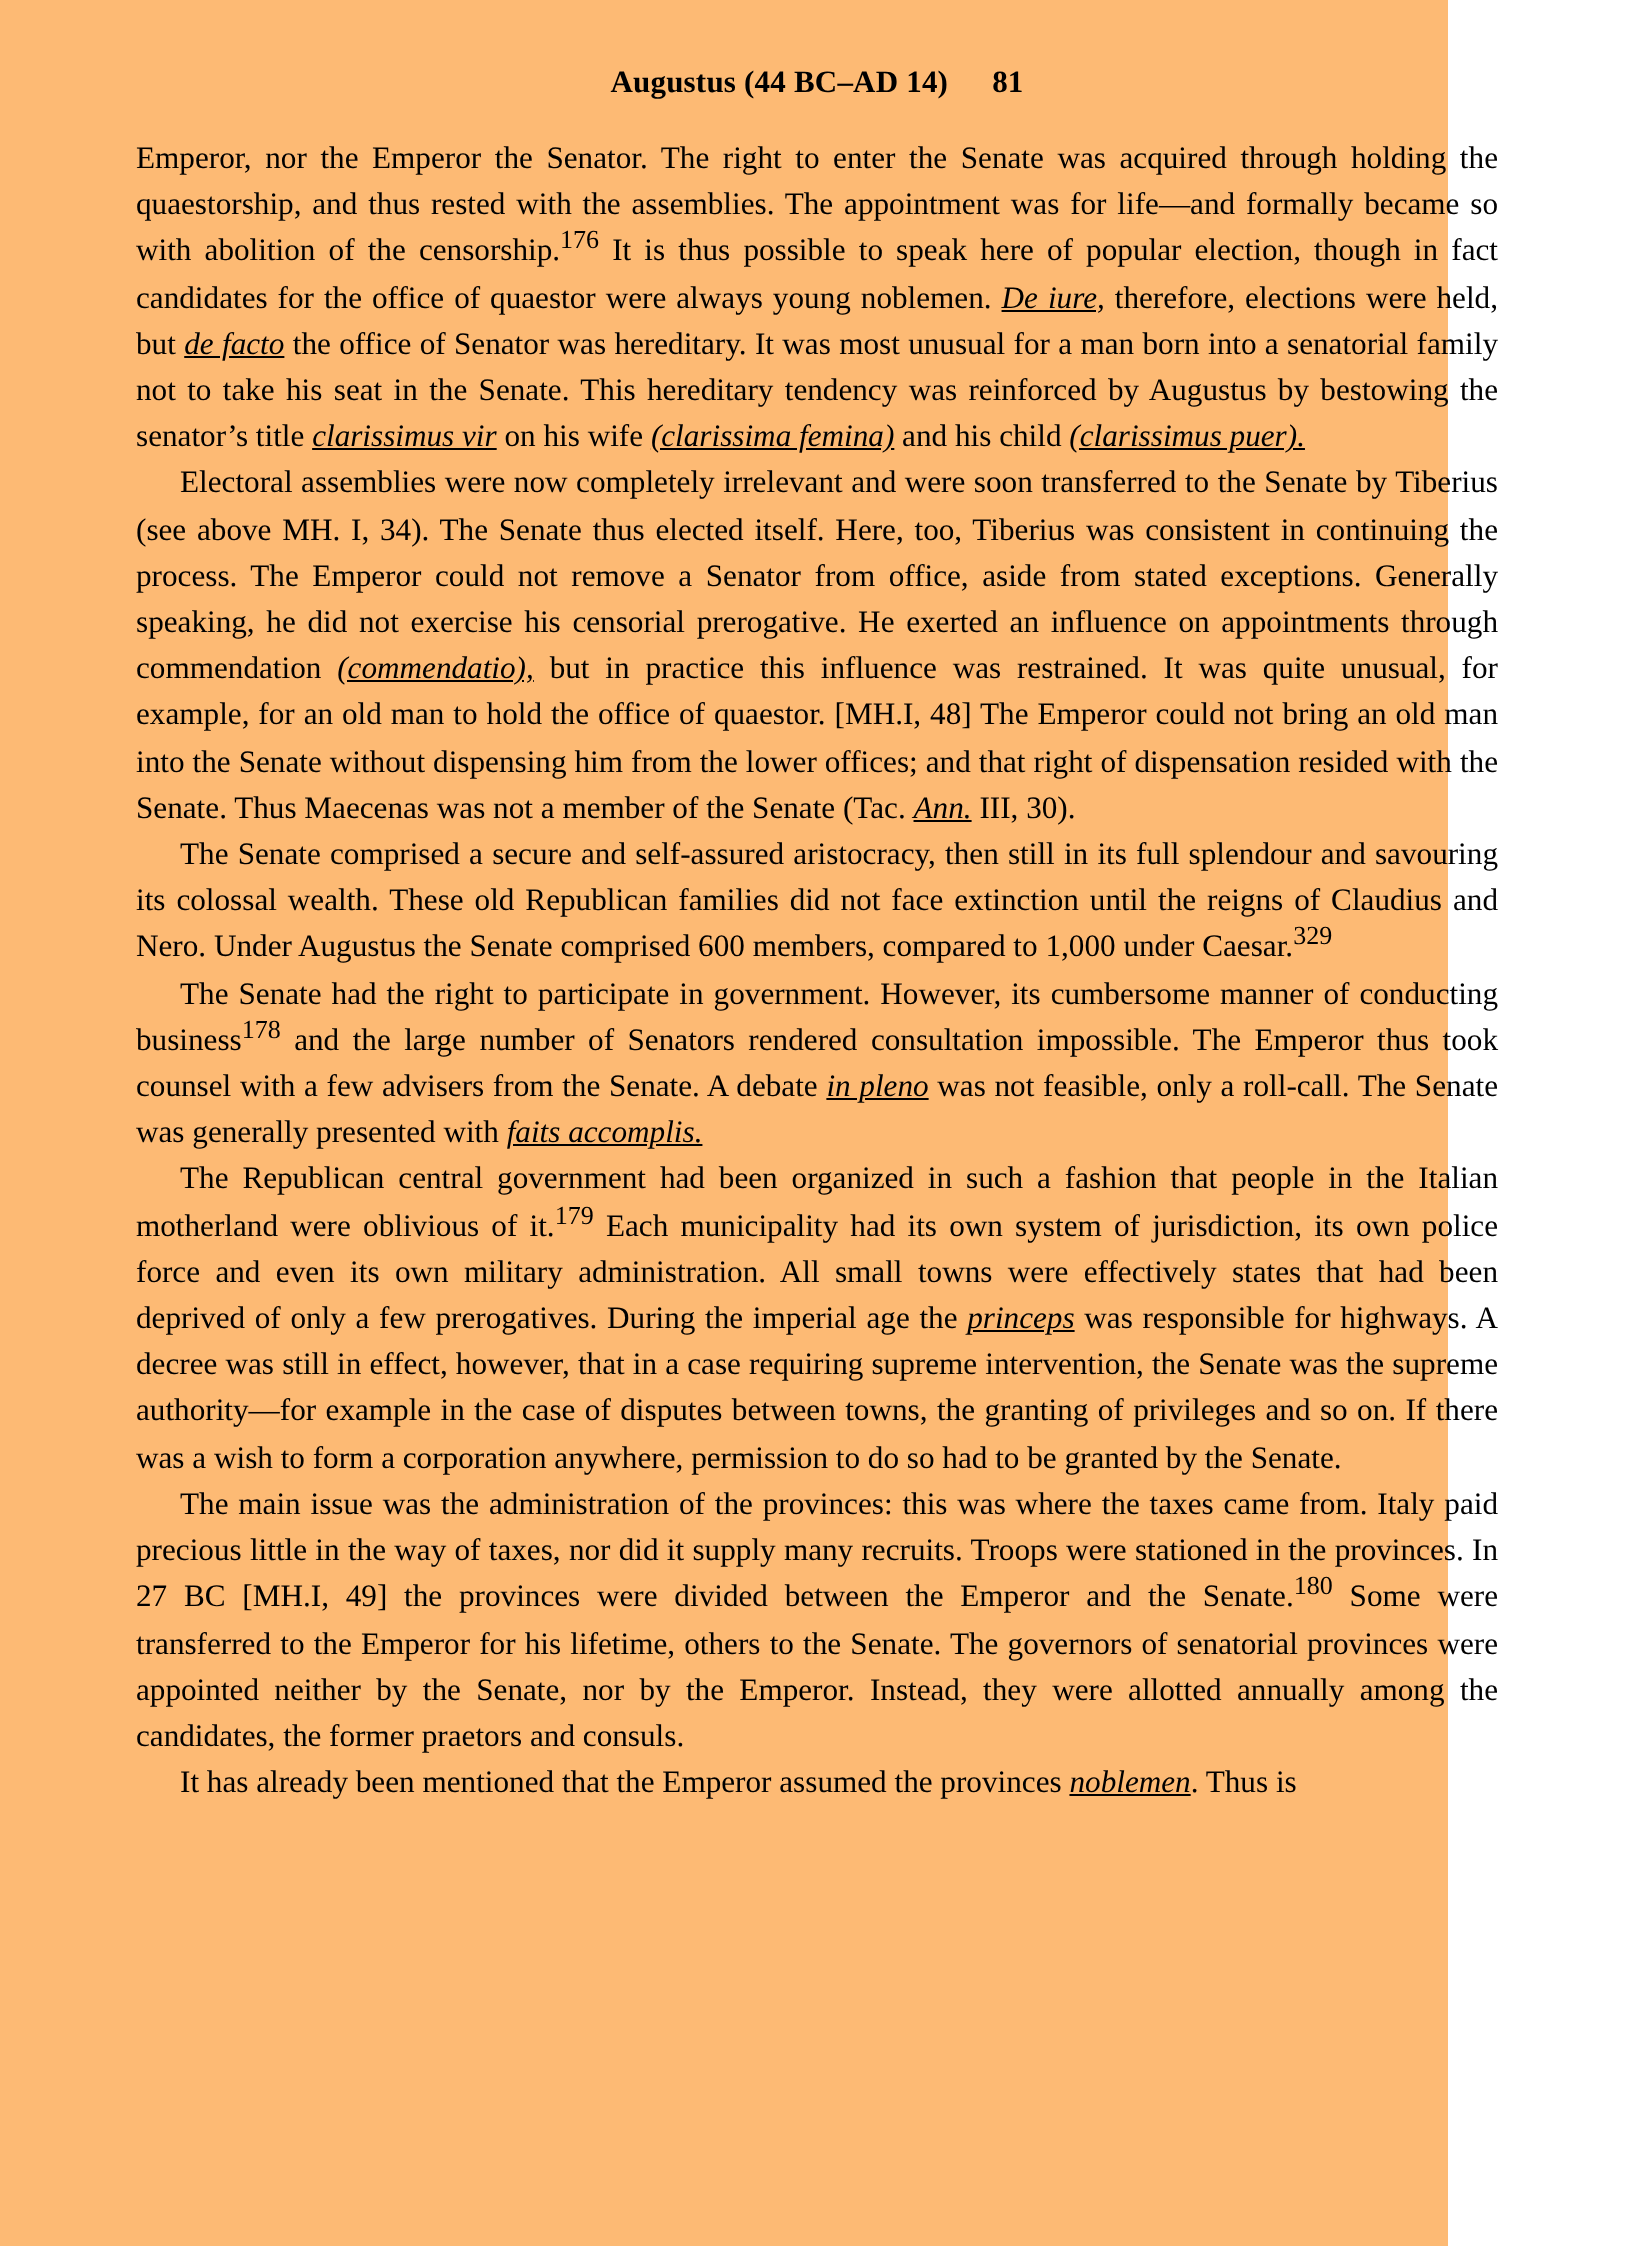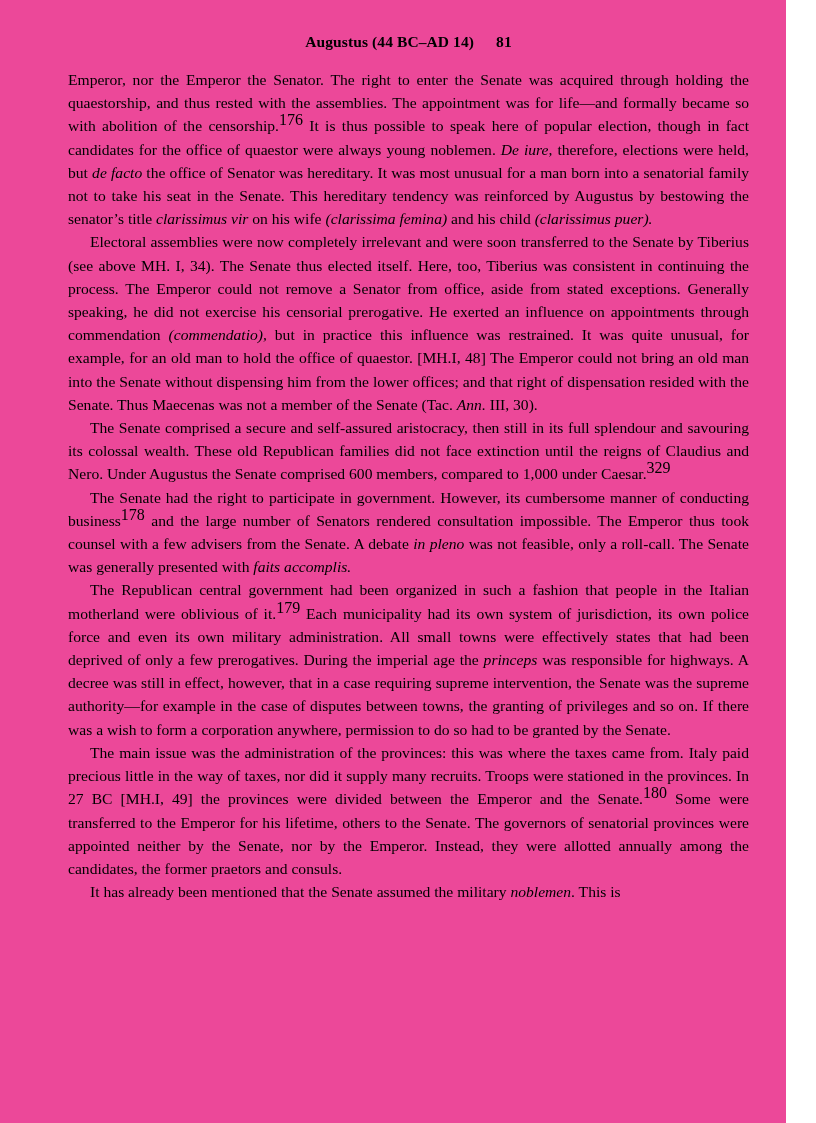--- a/index.html
+++ b/index.html
@@ -12,23 +12,23 @@
     height: 1123px;
     font-family: "Liberation Serif", "DejaVu Serif", serif;
     color: #000000;
     position: relative;
     overflow: hidden;
   }
   .page {
     position: absolute;
     left: 0;
     top: 0;
-    width: 786px;
+    width: 724px;
     height: 1123px;
-    background: #ec4899;
+    background: #fdba74;
   }
   .running-header {
     position: absolute;
     left: 68px;
     top: 33px;
     width: 681px;
     text-align: center;
     font-size: 15.5px;
     font-weight: bold;
     letter-spacing: 0.1px;
@@ -58,39 +58,40 @@
     padding: 0;
     text-indent: 22px;
     text-align: justify;
   }
   p.para.first {
     text-indent: 0;
   }
   
   em, .it {
     font-style: italic;
+    text-decoration: underline;
   }
   sup.fn {
-    font-size: 16px;
+    font-size: 13px;
     vertical-align: super;
     line-height: 0;
   }
 </style>
 </head>
 <body>
 
 <div class="page">
 
   <div class="running-header">
     <span class="header-title">Augustus (44 BC–AD 14)</span><span class="header-pageno">81</span>
   </div>
 
   <div class="textblock" id="textblock">
       <p class="para first"><span>Emperor, nor the Emperor the Senator. The right to enter the Senate was acquired through holding the quaestorship, and thus rested with the assemblies. The appointment was for life—and formally became so with abolition of the censorship.</span><sup class="fn">176</sup><span> It is thus possible to speak here of popular election, though in fact candidates for the office of quaestor were always young noblemen. </span><em>De iure,</em><span> therefore, elections were held, but </span><em>de facto</em><span> the office of Senator was hereditary. It was most unusual for a man born into a senatorial family not to take his seat in the Senate. This hereditary tendency was reinforced by Augustus by bestowing the senator’s title </span><em>clarissimus vir</em><span> on his wife </span><em>(clarissima femina)</em><span> and his child </span><em>(clarissimus puer).</em></p>
       <p class="para"><span>Electoral assemblies were now completely irrelevant and were soon transferred to the Senate by Tiberius (see above MH. I, 34). The Senate thus elected itself. Here, too, Tiberius was consistent in continuing the process. The Emperor could not remove a Senator from office, aside from stated exceptions. Generally speaking, he did not exercise his censorial prerogative. He exerted an influence on appointments through commendation </span><em>(commendatio),</em><span> but in practice this influence was restrained. It was quite unusual, for example, for an old man to hold the office of quaestor. [MH.I, 48] The Emperor could not bring an old man into the Senate without dispensing him from the lower offices; and that right of dispensation resided with the Senate. Thus Maecenas was not a member of the Senate (Tac. </span><em>Ann.</em><span> III, 30).</span></p>
       <p class="para"><span>The Senate comprised a secure and self-assured aristocracy, then still in its full splendour and savouring its colossal wealth. These old Republican families did not face extinction until the reigns of Claudius and Nero. Under Augustus the Senate comprised 600 members, compared to 1,000 under Caesar.</span><sup class="fn">329</sup></p>
       <p class="para"><span>The Senate had the right to participate in government. However, its cumbersome manner of conducting business</span><sup class="fn">178</sup><span> and the large number of Senators rendered consultation impossible. The Emperor thus took counsel with a few advisers from the Senate. A debate </span><em>in pleno</em><span> was not feasible, only a roll-call. The Senate was generally presented with </span><em>faits accomplis.</em></p>
       <p class="para"><span>The Republican central government had been organized in such a fashion that people in the Italian motherland were oblivious of it.</span><sup class="fn">179</sup><span> Each municipality had its own system of jurisdiction, its own police force and even its own military administration. All small towns were effectively states that had been deprived of only a few prerogatives. During the imperial age the </span><em>princeps</em><span> was responsible for highways. A decree was still in effect, however, that in a case requiring supreme intervention, the Senate was the supreme authority—for example in the case of disputes between towns, the granting of privileges and so on. If there was a wish to form a corporation anywhere, permission to do so had to be granted by the Senate.</span></p>
       <p class="para"><span>The main issue was the administration of the provinces: this was where the taxes came from. Italy paid precious little in the way of taxes, nor did it supply many recruits. Troops were stationed in the provinces. In 27 BC [MH.I, 49] the provinces were divided between the Emperor and the Senate.</span><sup class="fn">180</sup><span> Some were transferred to the Emperor for his lifetime, others to the Senate. The governors of senatorial provinces were appointed neither by the Senate, nor by the Emperor. Instead, they were allotted annually among the candidates, the former praetors and consuls.</span></p>
-      <p class="para"><span>It has already been mentioned that the Senate assumed the military </span><em>noblemen</em><span>. This is</span></p>
+      <p class="para"><span>It has already been mentioned that the Emperor assumed the provinces </span><em>noblemen</em><span>. Thus is</span></p>
     </div>
 
 </div>
 
 </body></html>

